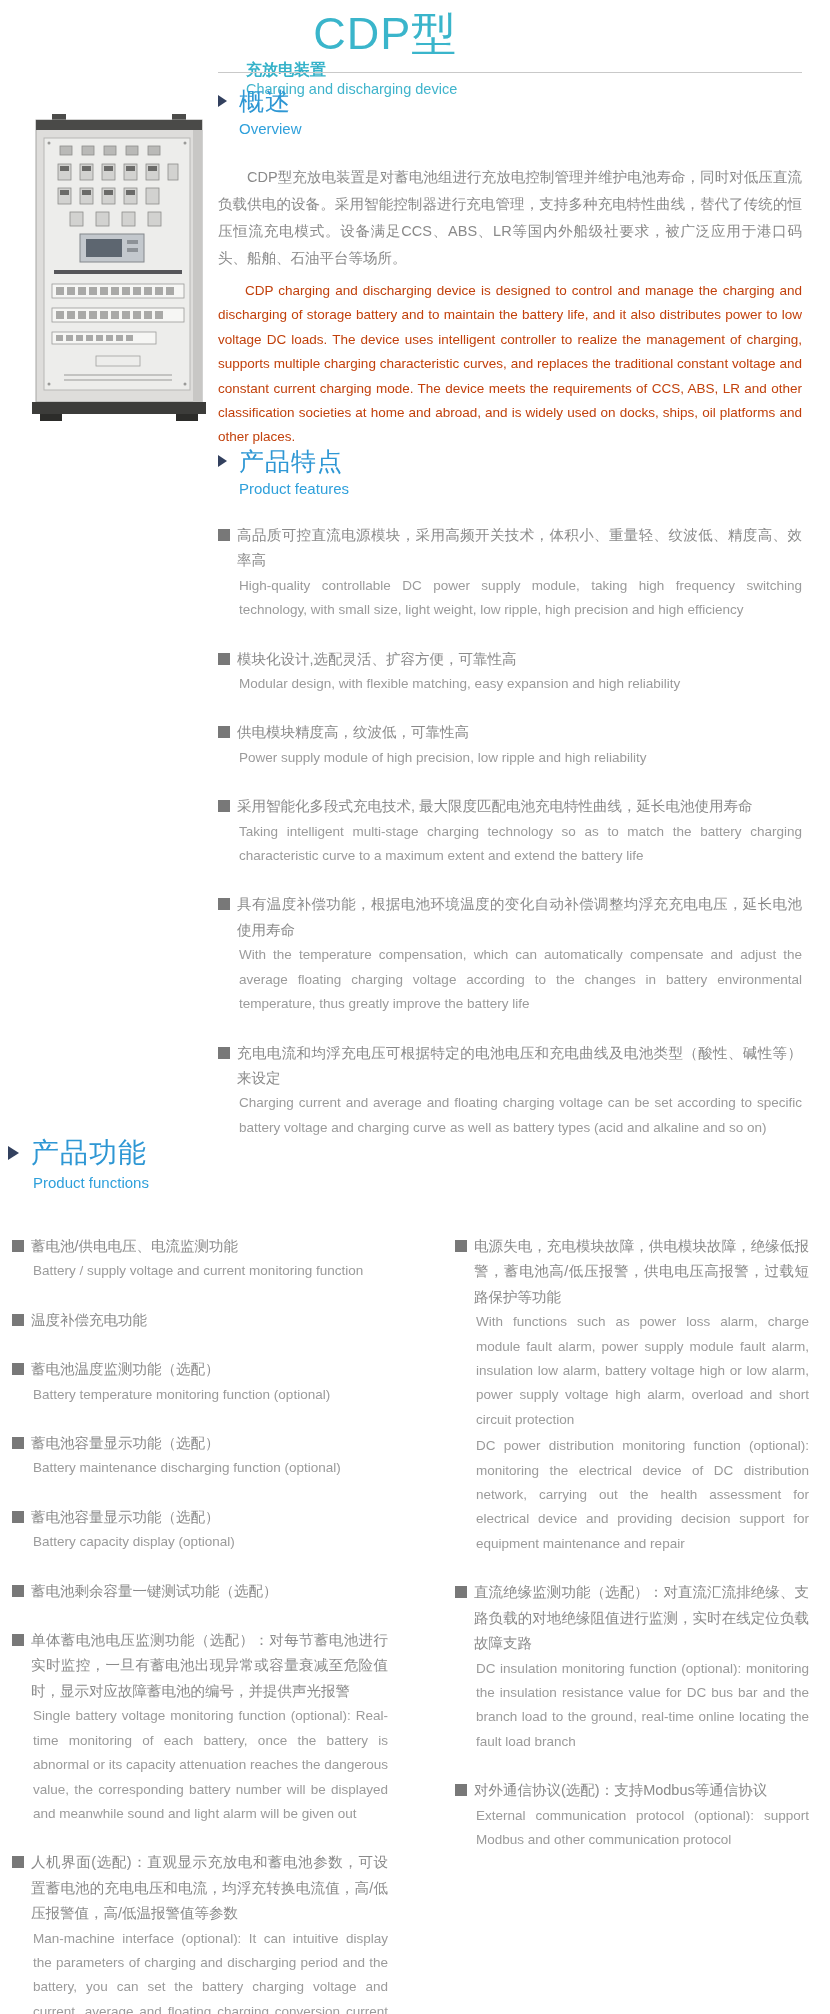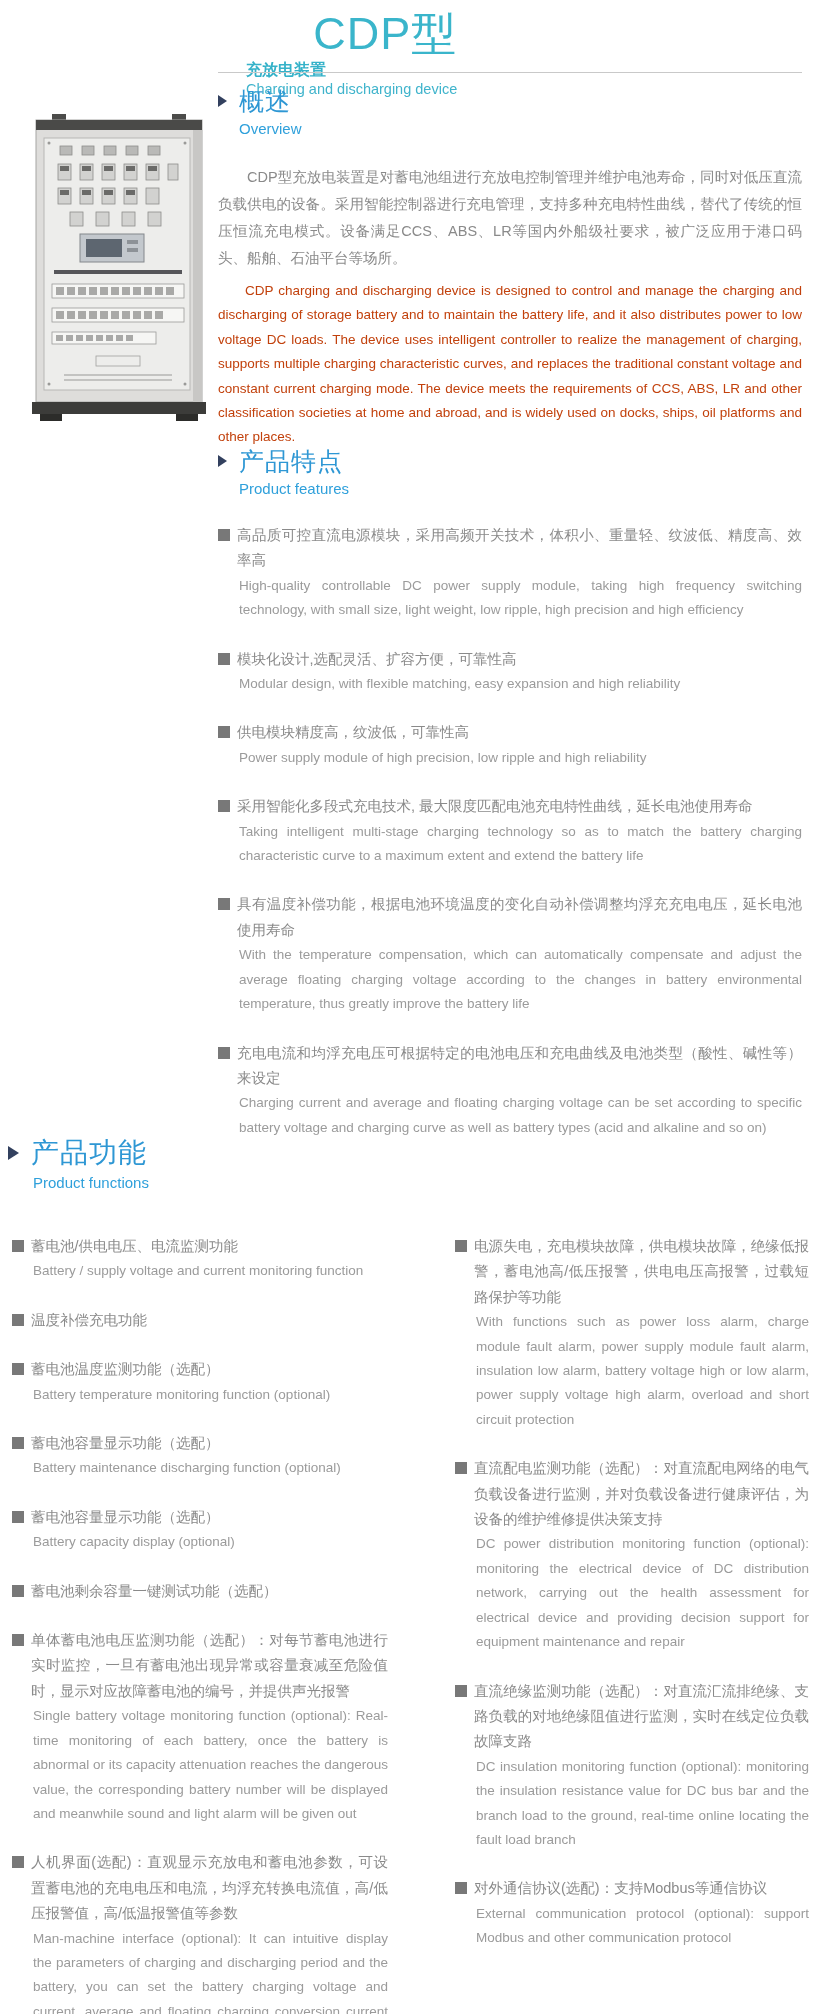--- a/index.html
+++ b/index.html
@@ -282,21 +282,20 @@
           </div>
         </div>
       <div class="col-right">
 
           <div class="item">
             <div class="cn"><span class="sq"></span><span>电源失电，充电模块故障，供电模块故障，绝缘低报警，蓄电池高/低压报警，供电电压高报警，过载短路保护等功能</span></div>
             <div class="en">With functions such as power loss alarm, charge module fault alarm, power supply module fault alarm, insulation low alarm, battery voltage high or low alarm, power supply voltage high alarm, overload and short circuit protection</div>
           </div>
 
           <div class="item">
-            <div class="cn"><span class="sq"></span><span>直流配电监测功能（选配）：对直流配电网络的电气负载设备进行监测，并对负载设备进行健康评估，为设备的维护维修提供决策支持</span></div>
             <div class="en">DC power distribution monitoring function (optional): monitoring the electrical device of DC distribution network, carrying out the health assessment for electrical device and providing decision support for equipment maintenance and repair</div>
           </div>
 
           <div class="item">
             <div class="cn"><span class="sq"></span><span>直流绝缘监测功能（选配）：对直流汇流排绝缘、支路负载的对地绝缘阻值进行监测，实时在线定位负载故障支路</span></div>
             <div class="en">DC insulation monitoring function (optional): monitoring the insulation resistance value for DC bus bar and the branch load to the ground, real-time online locating the fault load branch</div>
           </div>
 
           <div class="item">
             <div class="cn"><span class="sq"></span><span>对外通信协议(选配)：支持Modbus等通信协议</span></div>

